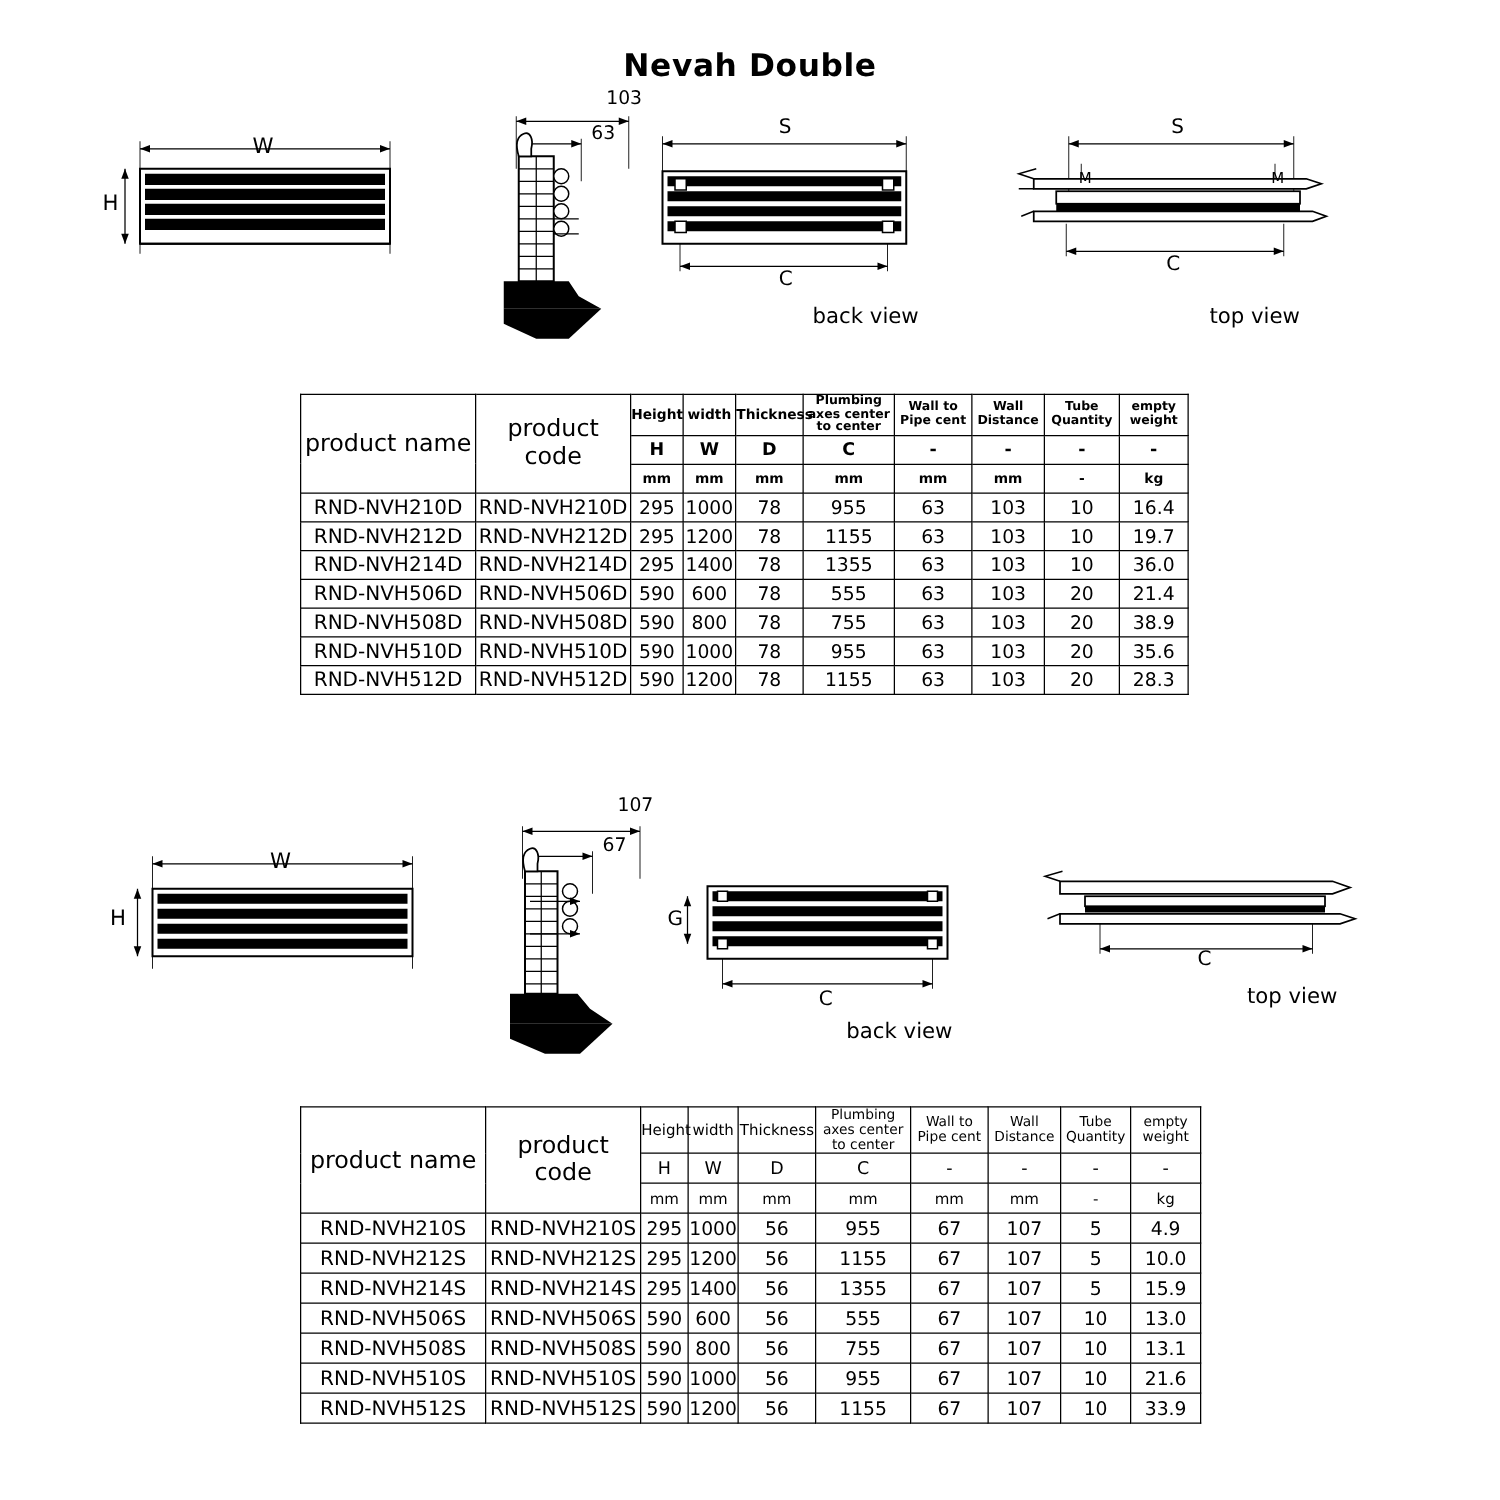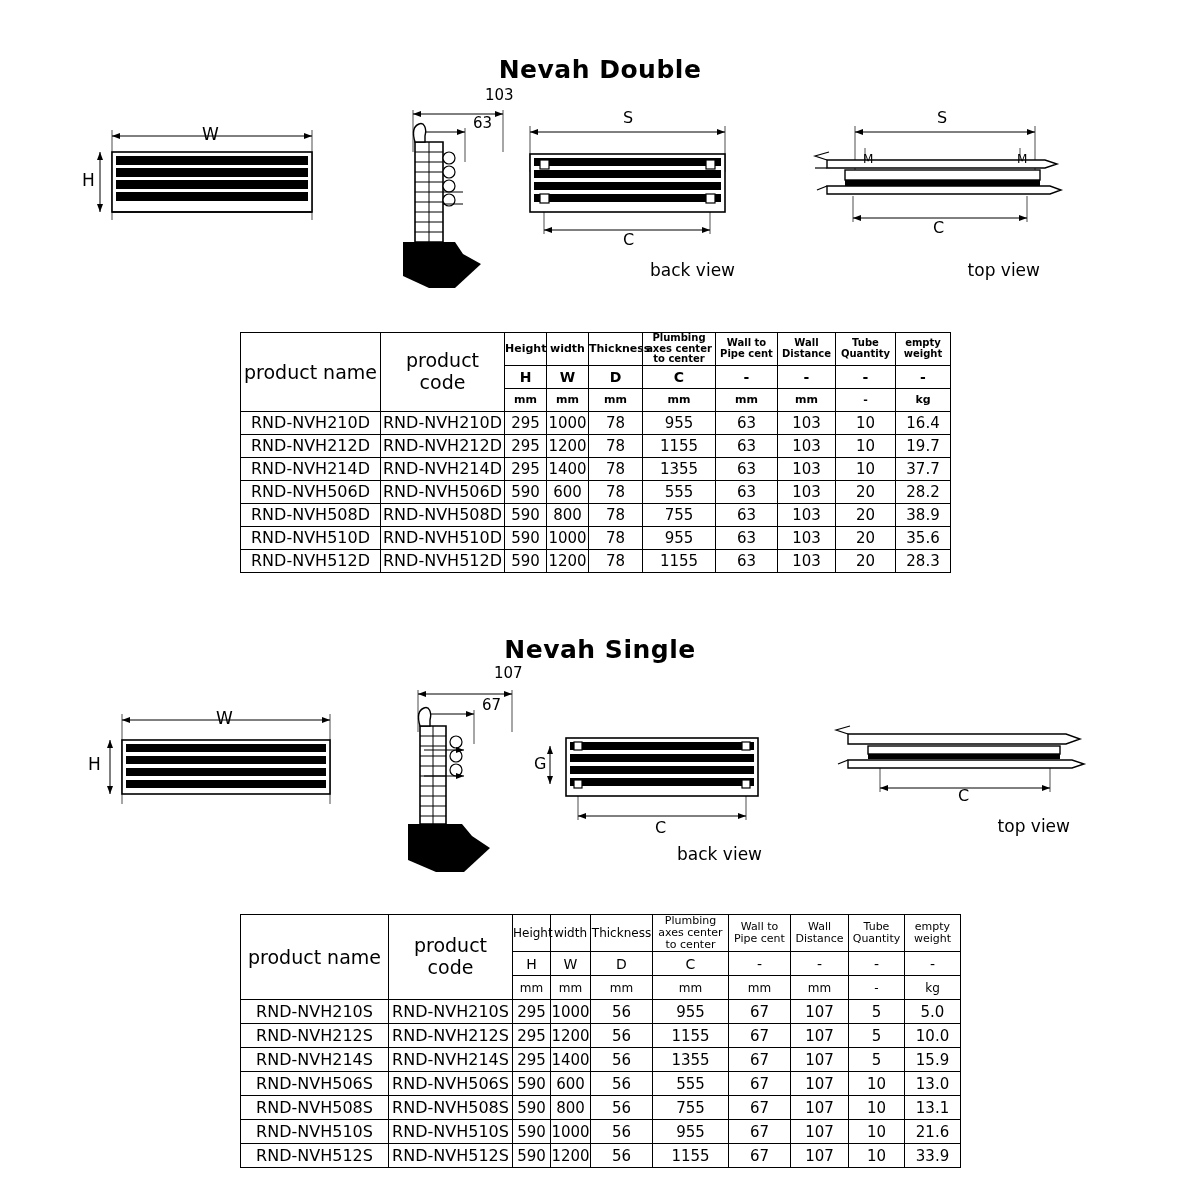--- a/index.html
+++ b/index.html
@@ -102,21 +102,21 @@
   .tbl-single .namecell { font-size: 19px; }
   .tbl-single .codecell { font-size: 19px; line-height: 1.15; }
   .tbl-single .rowname { font-size: 16px; }
   .tbl-single .rowcode { font-size: 16px; }
   .tbl-single .sym { font-size: 14px; }
   .tbl-single .unit { font-size: 12px; }
 </style>
 </head>
 <body>
 
-<div class="section" style="top:55px;">
+<div class="section" style="top:38px;">
 
   <div class="section-title">Nevah Double</div>
 
   <div class="drawings" style="margin-top:18px;">
 
     <div class="dwg" style="left:80px; top:18px;">
       <svg width="260" height="110" viewBox="0 0 260 110">
 
         <line x1="32" y1="16" x2="232" y2="16" stroke="#000" stroke-width="1"></line>
         <polygon points="32,16 40,13 40,19" fill="#000"></polygon>
@@ -320,33 +320,33 @@
         <tr>
           <td class="rowname">RND-NVH214D</td>
           <td class="rowcode">RND-NVH214D</td>
           <td>295</td>
           <td>1400</td>
           <td>78</td>
           <td>1355</td>
           <td>63</td>
           <td>103</td>
           <td>10</td>
-          <td>37.7</td>
+          <td>36.0</td>
         </tr>
         <tr>
           <td class="rowname">RND-NVH506D</td>
           <td class="rowcode">RND-NVH506D</td>
           <td>590</td>
           <td>600</td>
           <td>78</td>
           <td>555</td>
           <td>63</td>
           <td>103</td>
           <td>20</td>
-          <td>28.2</td>
+          <td>21.4</td>
         </tr>
         <tr>
           <td class="rowname">RND-NVH508D</td>
           <td class="rowcode">RND-NVH508D</td>
           <td>590</td>
           <td>800</td>
           <td>78</td>
           <td>755</td>
           <td>63</td>
           <td>103</td>
@@ -377,21 +377,20 @@
           <td>20</td>
           <td>28.3</td>
         </tr>
       </tbody>
     </table>
   </div>
 </div>
 
 <div class="section" style="top:635px;">
 
-  <div class="section-title">Nevah Single</div>
 
   <div class="drawings" style="margin-top:20px;">
 
     <div class="dwg" style="left:70px; top:20px;">
       <svg width="280" height="110" viewBox="0 0 280 110">
         <line x1="52" y1="16" x2="260" y2="16" stroke="#000" stroke-width="1"></line>
         <polygon points="52,16 60,13 60,19" fill="#000"></polygon>
         <polygon points="260,16 252,13 252,19" fill="#000"></polygon>
         <line x1="52" y1="10" x2="52" y2="100" stroke="#000" stroke-width="0.7"></line>
         <line x1="260" y1="10" x2="260" y2="100" stroke="#000" stroke-width="0.7"></line>
@@ -546,21 +545,21 @@
         <tr>
           <td class="rowname">RND-NVH210S</td>
           <td class="rowcode">RND-NVH210S</td>
           <td>295</td>
           <td>1000</td>
           <td>56</td>
           <td>955</td>
           <td>67</td>
           <td>107</td>
           <td>5</td>
-          <td>5.0</td>
+          <td>4.9</td>
         </tr>
         <tr>
           <td class="rowname">RND-NVH212S</td>
           <td class="rowcode">RND-NVH212S</td>
           <td>295</td>
           <td>1200</td>
           <td>56</td>
           <td>1155</td>
           <td>67</td>
           <td>107</td>

